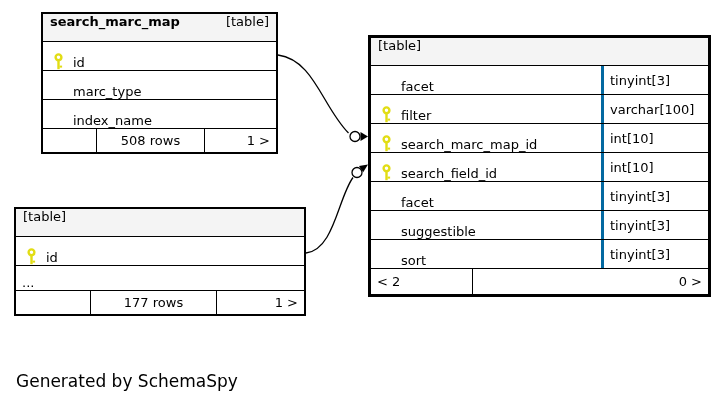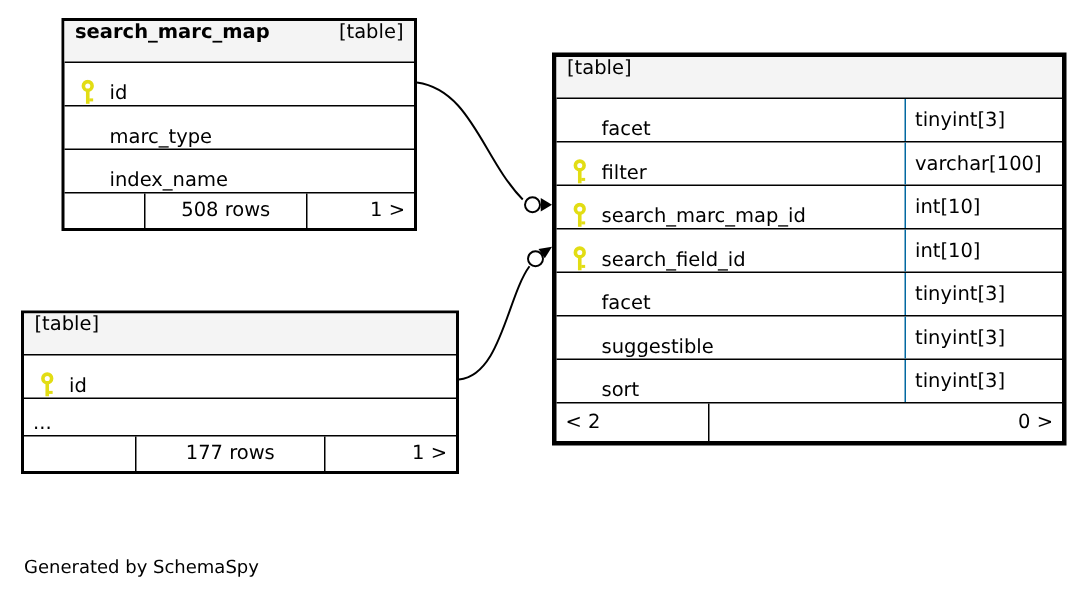--- a/index.html
+++ b/index.html
@@ -23,41 +23,41 @@
   .tbl-row {
     display:flex; align-items:flex-end; border-bottom:1px solid #000;
     height:28px; box-sizing:content-box;
   }
   .key-cell {
     width:30px; flex:0 0 30px; display:flex; justify-content:center; align-items:center;
   }
   .col-name { flex:1 1 auto; white-space:nowrap; overflow:hidden; }
   .col-name.noindent { padding-left:6px; }
   .col-type {
-    flex:0 0 98px; border-left:1px solid #0369a1; align-self:stretch;
+    flex:0 0 98px; border-left:3px solid #0369a1; align-self:stretch;
     display:flex; align-items:center; padding-left:6px; white-space:nowrap;
   }
   .ellipsis-row { height:24px; }
   .tbl-footer { display:flex; align-items:stretch; }
   .tbl-footer .fcell {
     display:flex; align-items:center; box-sizing:border-box; height:23px;
   }
   .fcell.fleft   { padding-left:6px; }
   .fcell.fcenter { justify-content:center; border-left:1px solid #000; }
   .fcell.fright  { justify-content:flex-end; padding-right:6px; border-left:1px solid #000; }
   
   #t-marc-map   { left:41px;  top:12px;  width:237px; }
   #t-marc-map .fleft{width:53px;} #t-marc-map .fcenter{width:108px;} #t-marc-map .fright{flex:1;}
   #t-field      { left:14px;  top:207px; width:292px; }
   #t-field .fleft{width:74px;} #t-field .fcenter{width:126px;} #t-field .fright{flex:1;}
   #t-marc-to-field { left:368px; top:35px; width:343px; }
   #t-marc-to-field .tbl-footer .fcell{height:25px;}
   #t-marc-to-field .fleft{width:101px;} #t-marc-to-field .fcenter{width:138px;} #t-marc-to-field .fright{flex:1;}
   #relations { position:absolute; left:0; top:0; width:727px; height:400px; pointer-events:none; }
-  .generated-note { position:absolute; left:16px; top:371px; font-size:12px; }
+  .generated-note { position:absolute; left:16px; top:371px; font-size:17px; }
   .key-icon { display:block; }
 </style>
 </head>
 <body>
 
 <svg id="relations" viewBox="0 0 727 400" xmlns="http://www.w3.org/2000/svg">
   <g>
     <path d="M 278 55 C 314 60, 322 106, 348.5 133" fill="none" stroke="#000" stroke-width="1.3"></path>
     <circle cx="355" cy="136.5" r="5" fill="#fff" stroke="#000" stroke-width="1.3"></circle>
     <polygon points="360.5,132 360.5,141 368,136.5" fill="#000"></polygon>

